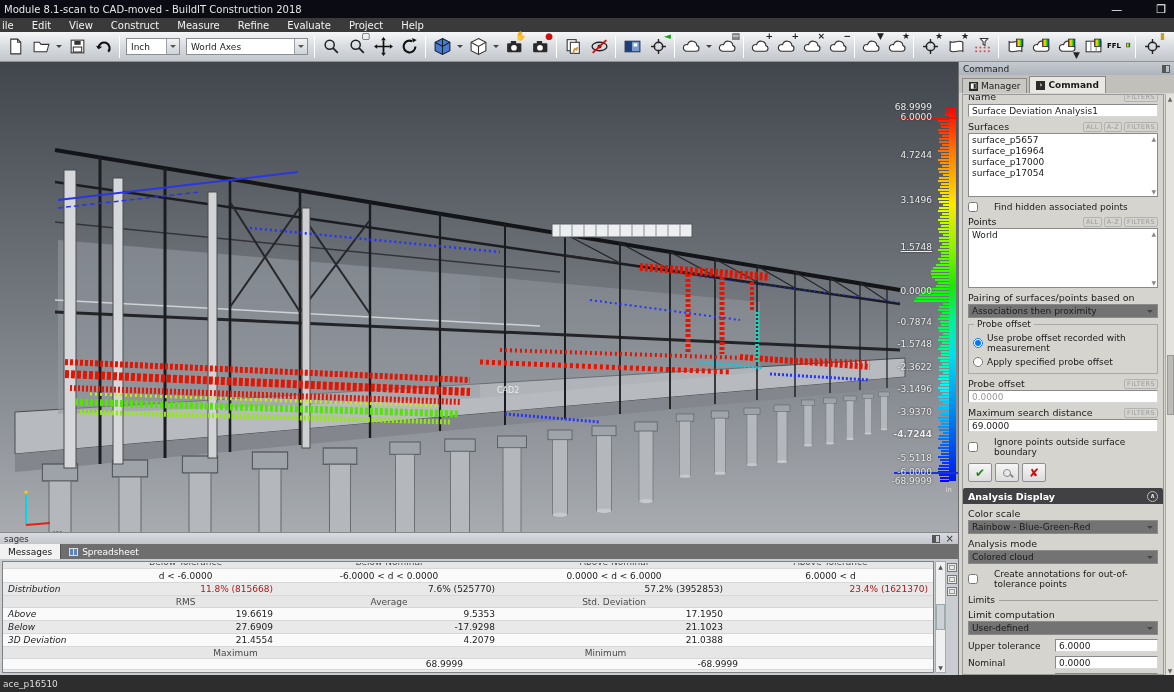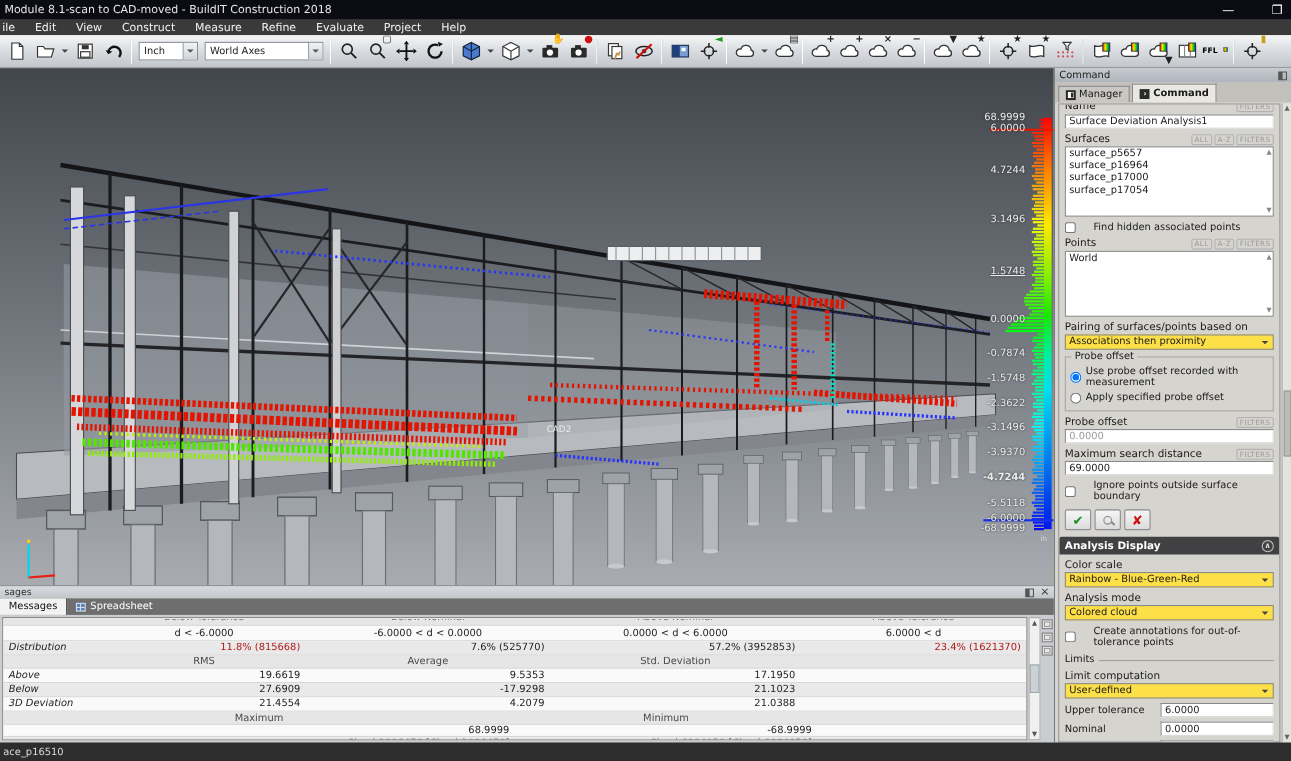--- a/index.html
+++ b/index.html
@@ -66,21 +66,21 @@
   .lblrow .sp{flex:1;}
   .minibtn{font-size:6.5px;color:#9a9a9a;border:1px solid #b2b2b2;border-radius:2px;padding:0 2px;margin-left:2px;letter-spacing:.4px;line-height:8px;}
   .field{height:13px;background:#fff;border:1px solid #8a8a8a;border-right-color:#d8d8d8;border-bottom-color:#d8d8d8;
     font-size:9px;display:flex;align-items:center;padding:0 3px;margin-top:1px;}
   .field.dis{color:#9a9a9a;}
   .listbox{background:#fff;border:1px solid #8a8a8a;margin-top:1px;position:relative;padding:1px 3px;}
   .listbox .arr{position:absolute;right:1px;font-size:6px;color:#888;}
   .litem{font-size:9px;line-height:11px;}
   .chkrow{display:flex;align-items:center;gap:16px;margin-top:5px;font-size:9px;}
   .chkrow input{width:10px;height:10px;margin:0;}
-  .combo{height:14px;background:#fde047;border:1px solid #8a8a8a;display:flex;align-items:center;
+  .combo{height:14px;background:#737373;border:1px solid #8a8a8a;display:flex;align-items:center;
     padding:0 3px;font-size:9px;position:relative;margin-top:1px;}
   .combo:after{content:"";position:absolute;right:4px;border:3px solid transparent;border-top-color:#444;margin-top:3px;}
   .grpbox{border:1px solid #a8a8a8;margin-top:6px;padding:4px 4px 6px;position:relative;}
   .grpbox .gtitle{position:absolute;top:-6px;left:5px;background:#d6d4cf;padding:0 3px;font-size:9px;}
   .radrow{display:flex;align-items:center;gap:4px;font-size:9px;margin-top:4px;}
   .radrow input{width:10px;height:10px;margin:0;}
   .actrow{display:flex;gap:3px;margin:6px 0 5px;}
   .actbtn{width:24px;height:19px;border:1px solid #8f8f8f;background:linear-gradient(#f6f6f6,#dcdcdc);
     display:flex;align-items:center;justify-content:center;font-size:12px;border-radius:2px;}
   .mag{width:8px;height:8px;border:1.5px solid #8a8a8a;border-radius:50%;position:relative;}
@@ -272,21 +272,21 @@
     <div class="tb">
         <svg>
           <use href="#i-undo"></use>
         </svg>
       </div>
     <div class="tsep"></div>
     <div class="tselect" style="width:54px">
       <span>Inch</span>
         <span class="drop"></span>
     </div>
-    <div class="tselect" style="width:108px">
+    <div class="tselect" style="width:122px">
       <span>World Axes</span>
         <span class="drop"></span>
     </div>
     <div class="tsep"></div>
     <div class="tb">
         <svg>
           <use href="#i-mag"></use>
         </svg>
       </div>
     <div class="tb">

